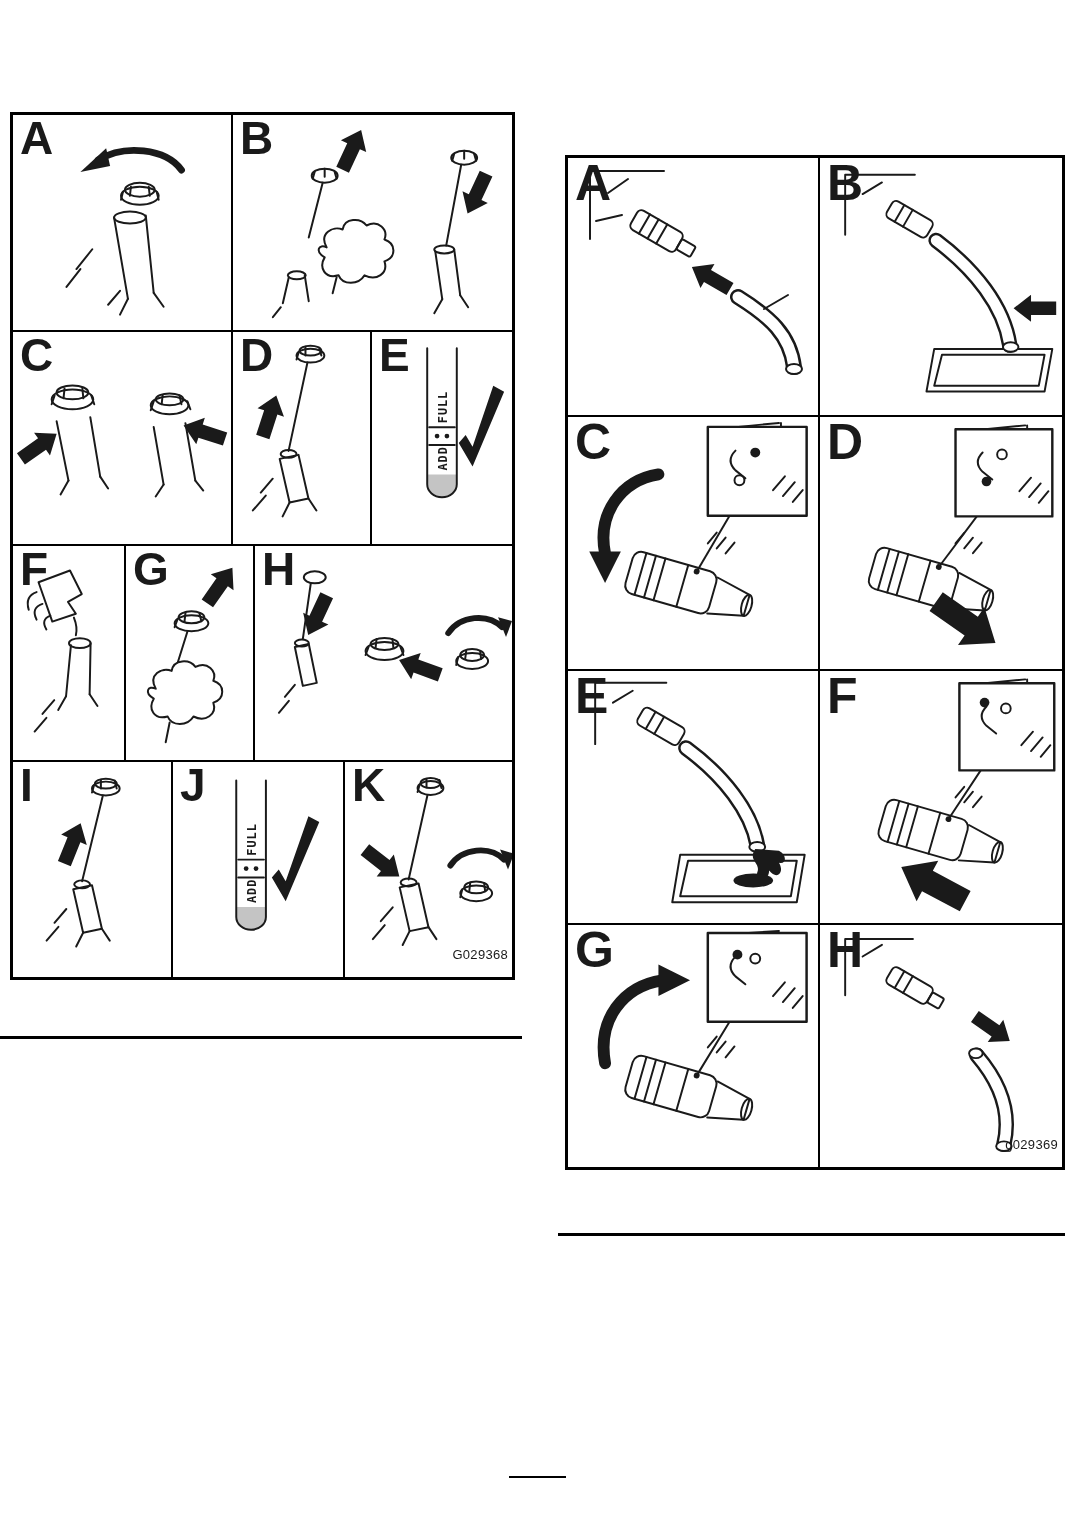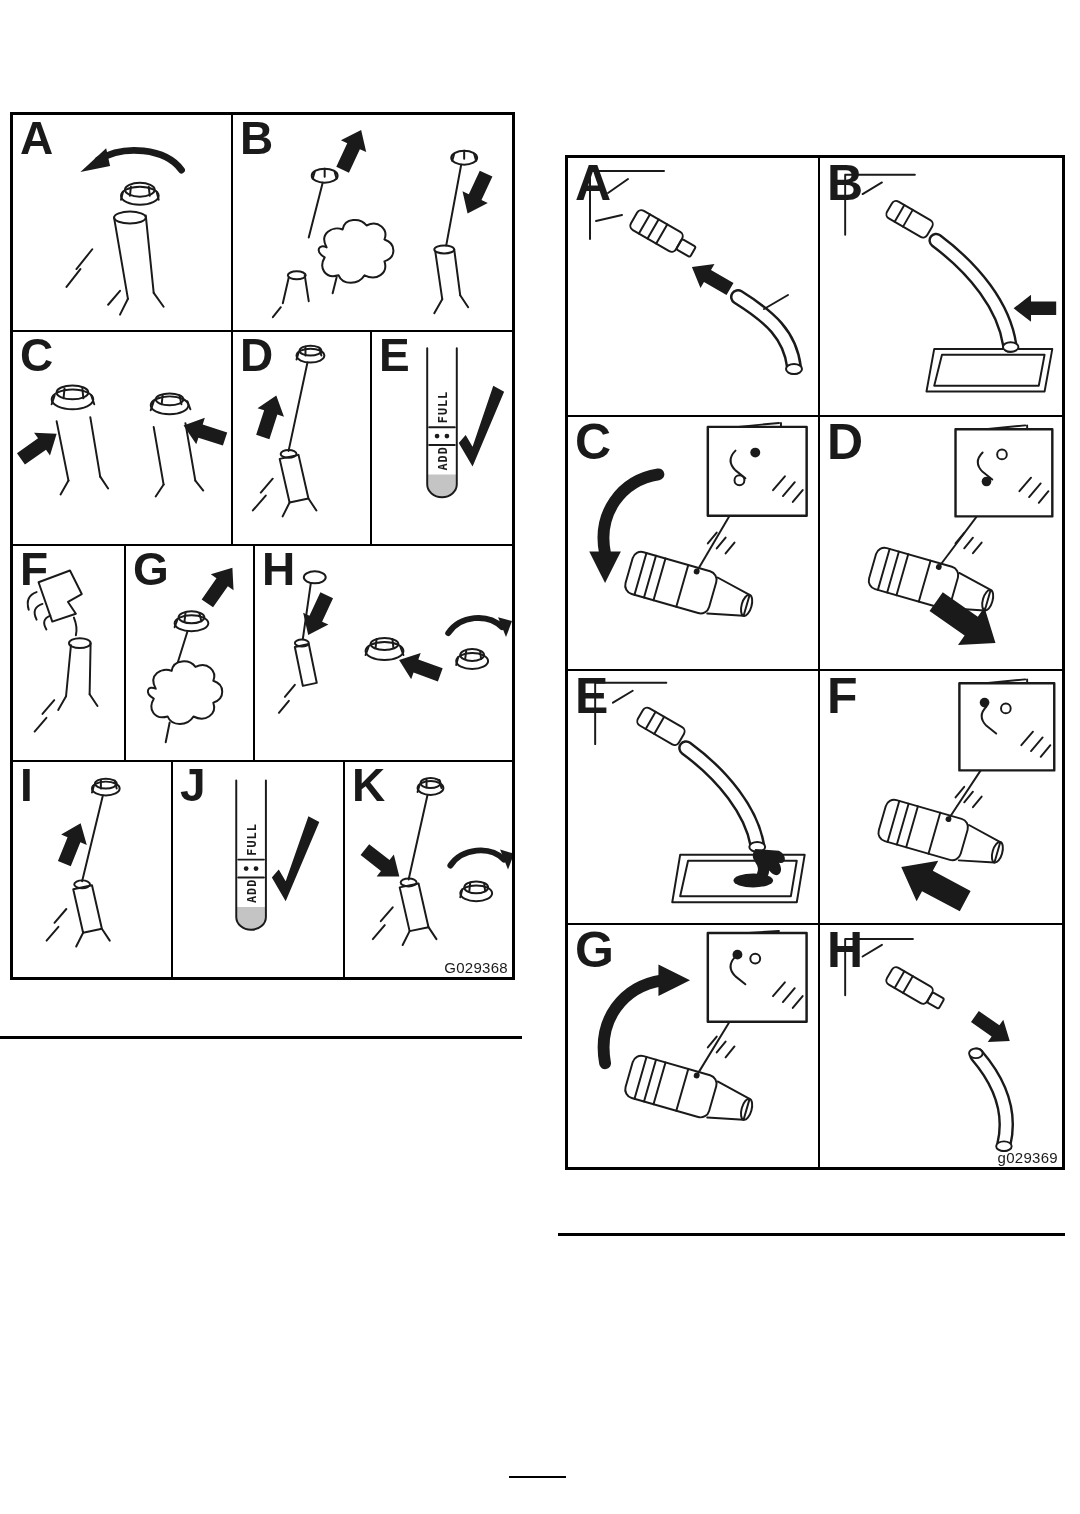--- a/index.html
+++ b/index.html
@@ -4,21 +4,21 @@
 <style>
   html,body{margin:0;padding:0;background:#fff;}
   .page{position:relative;width:1080px;height:1514px;background:#ffffff;overflow:hidden;
         font-family:"Liberation Sans",sans-serif;color:#1a1a1a;}
   .fig{position:absolute;border:2px solid #000;background:#fff;box-sizing:border-box;}
   .frow{display:flex;}
   .fcell{position:relative;border:1px solid #000;box-sizing:border-box;overflow:hidden;background:#fff;}
   .plabel{position:absolute;top:-2px;left:7px;font-weight:700;z-index:3;line-height:1.1;}
   .fig-left .plabel{font-size:46px;}
   .fig-right .plabel{font-size:50px;}
-  .fcode{position:absolute;right:5px;bottom:2px;font-size:15px;z-index:3;letter-spacing:0.3px;}
+  .fcode{position:absolute;right:5px;bottom:16px;font-size:13px;z-index:3;letter-spacing:0.3px;}
   .divider{position:absolute;background:#000;}
   svg{display:block;width:100%;height:100%;}
   .art{stroke:#1a1a1a;fill:none;stroke-width:2;stroke-linecap:round;stroke-linejoin:round;}
   svg text{font-family:"DejaVu Sans Mono",monospace;font-size:12px;fill:#1a1a1a;stroke:none;letter-spacing:1px;font-weight:bold;}
 </style>
 </head>
 <body>
 
 <div class="page">
 

